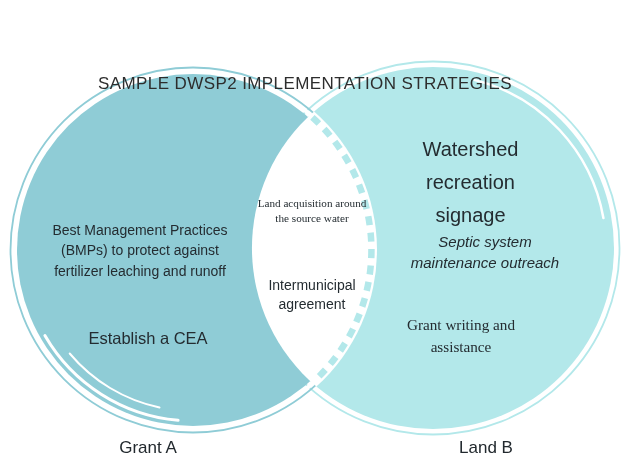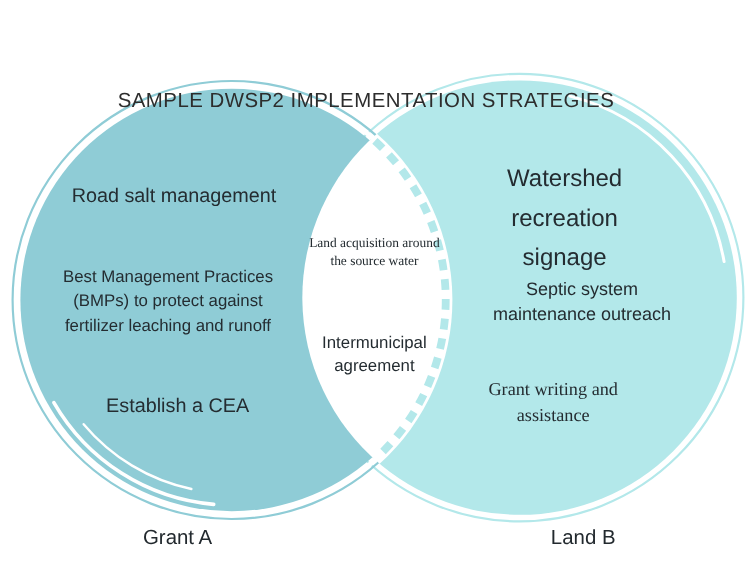--- a/index.html
+++ b/index.html
@@ -24,21 +24,21 @@
     color:#2d2d2d;
     font-weight:500;
     margin-top:48px;
   }
   .road-salt{top:154px;left:25px;width:240px;font-size:16.5px;}
   .bmps{top:220px;left:35px;width:210px;font-size:14px;line-height:1.45;}
   .cea{top:329px;left:28px;width:240px;font-size:16.5px;}
   .land{top:196px;left:256px;width:112px;font-size:11.2px;line-height:1.33;font-family:Liberation Serif, serif;}
   .inter{top:276px;left:251px;width:122px;font-size:14px;line-height:1.38;}
   .watershed{top:133px;left:408px;width:125px;font-size:20px;line-height:1.65;}
-  .septic{top:232px;left:400px;width:170px;font-size:15px;line-height:1.38;}
+  .septic{top:232px;left:400px;width:170px;font-size:15px;line-height:1.38;font-style:italic;}
   .grant{top:314px;left:386px;width:150px;font-size:15.2px;line-height:1.42;font-family:Liberation Serif, serif;}
   .town{font-size:17px;font-weight:400;color:#22292e;}
   .town-a{top:438px;left:88px;width:120px;}
   .town-b{top:438px;left:426px;width:120px;}
 </style>
 </head>
 <body>
 
 <div class="canvas">
 
@@ -59,21 +59,20 @@
     <path d="M 178.1 420.3 A 171 171 0 0 1 44.9 335.5" fill="none" stroke="#ffffff" stroke-width="3" stroke-linecap="round"></path>
     <path d="M 159.5 407.5 A 161 161 0 0 1 69.7 353.5" fill="none" stroke="#ffffff" stroke-width="2" stroke-linecap="round"></path>
 
     <path d="M 314.1 111.5 A 184 184 0 0 1 316.4 386.5 A 181 181 0 0 1 314.1 111.5 Z" fill="#ffffff"></path>
 
     <path d="M 312.4 117.4 A 178.5 178.5 0 0 1 319.2 376.2" fill="none" stroke-width="6.5" stroke-dasharray="9 7.5" stroke="#b3e8ea"></path>
   </svg>
 
   <div class="txt title">SAMPLE DWSP2 IMPLEMENTATION STRATEGIES</div>
 
-  <div class="txt road-salt">Road salt management</div>
   <div class="txt cea">Establish a CEA</div>
   <div class="txt bmps">Best Management Practices (BMPs) to protect against fertilizer leaching and runoff</div>
 
   <div class="txt land">Land acquisition around the source water</div>
   <div class="txt inter">Intermunicipal agreement</div>
 
   <div class="txt watershed">Watershed recreation signage</div>
   <div class="txt septic">Septic system maintenance outreach</div>
   <div class="txt grant">Grant writing and assistance</div>
 

